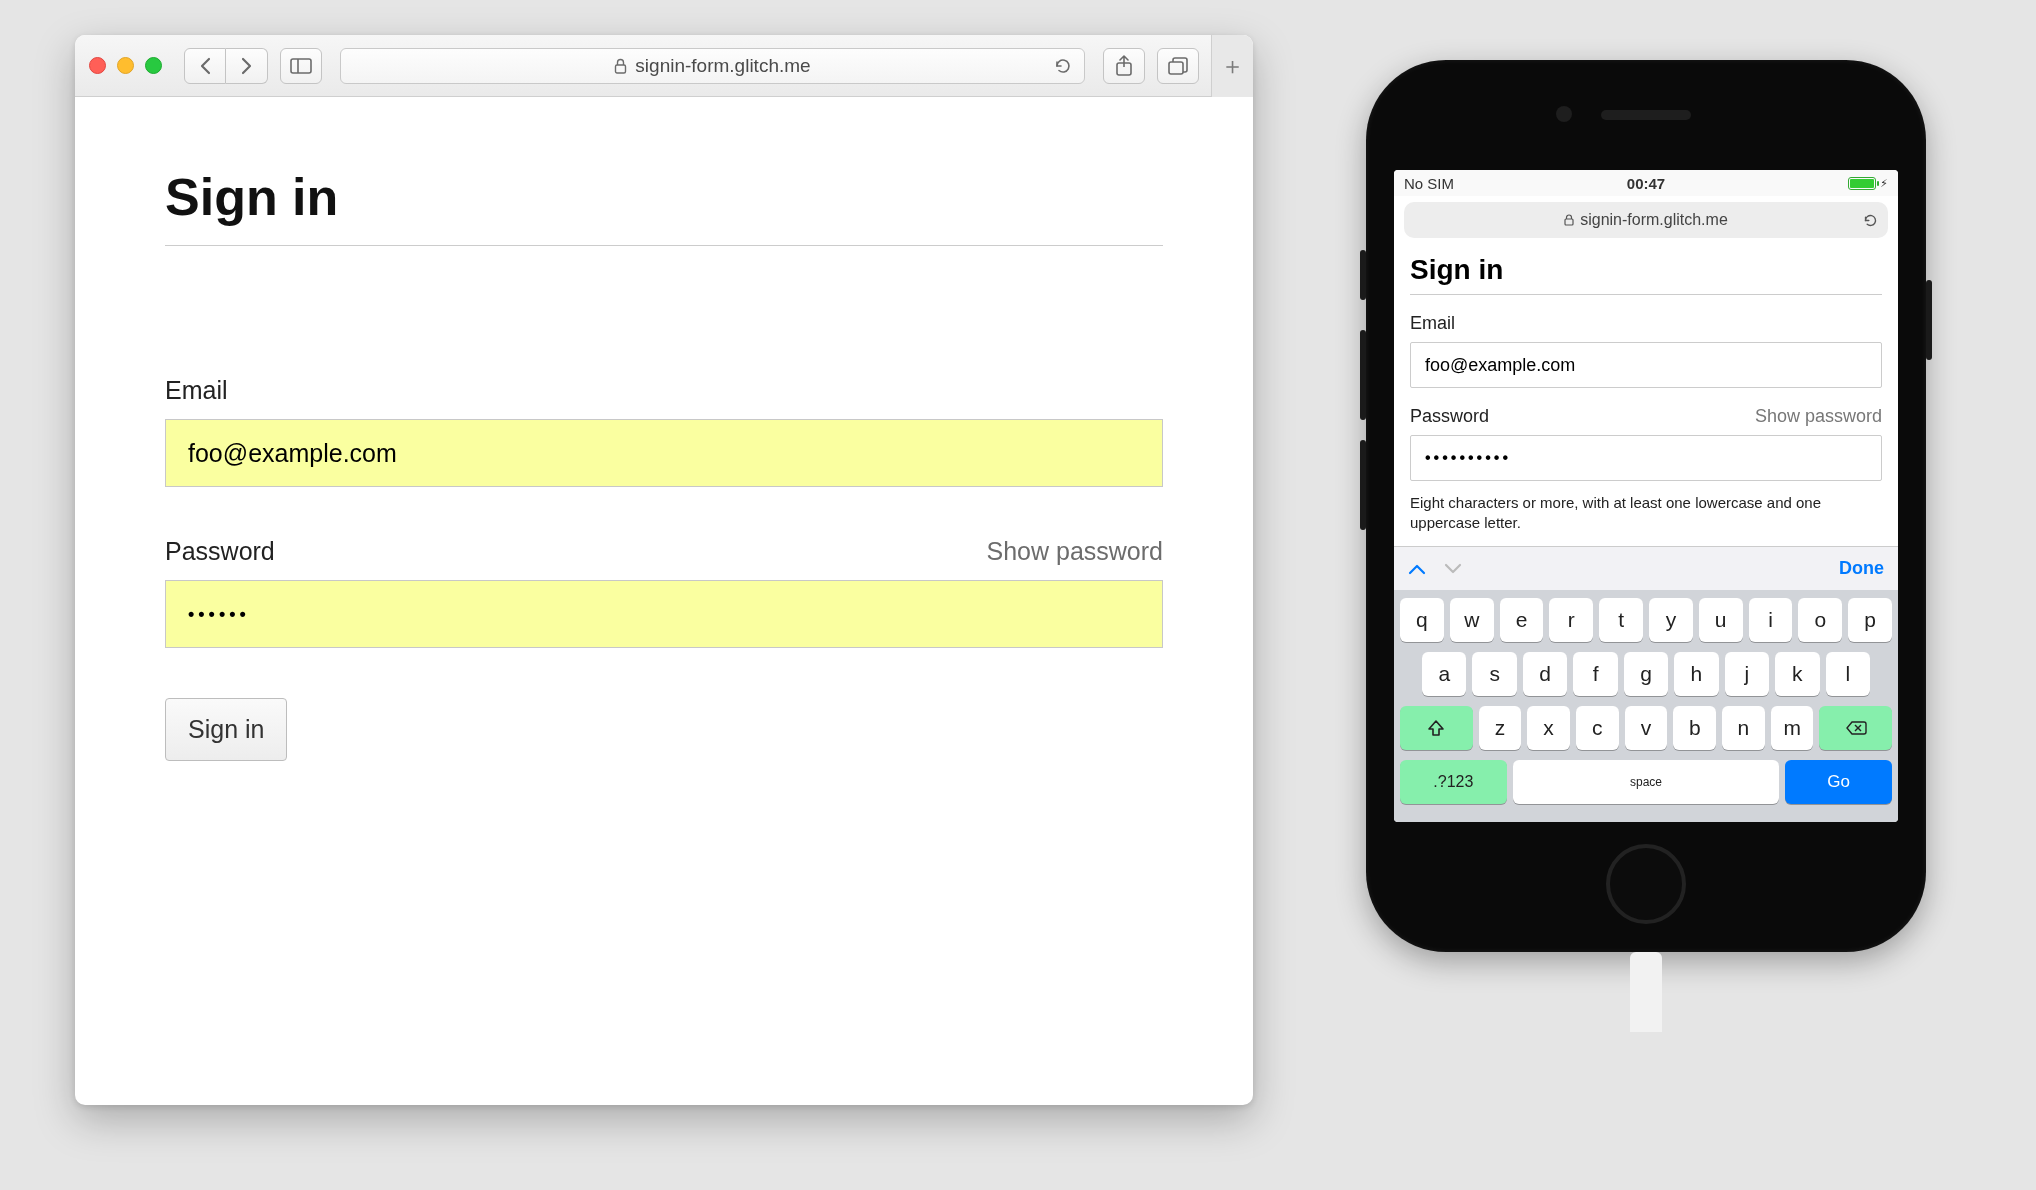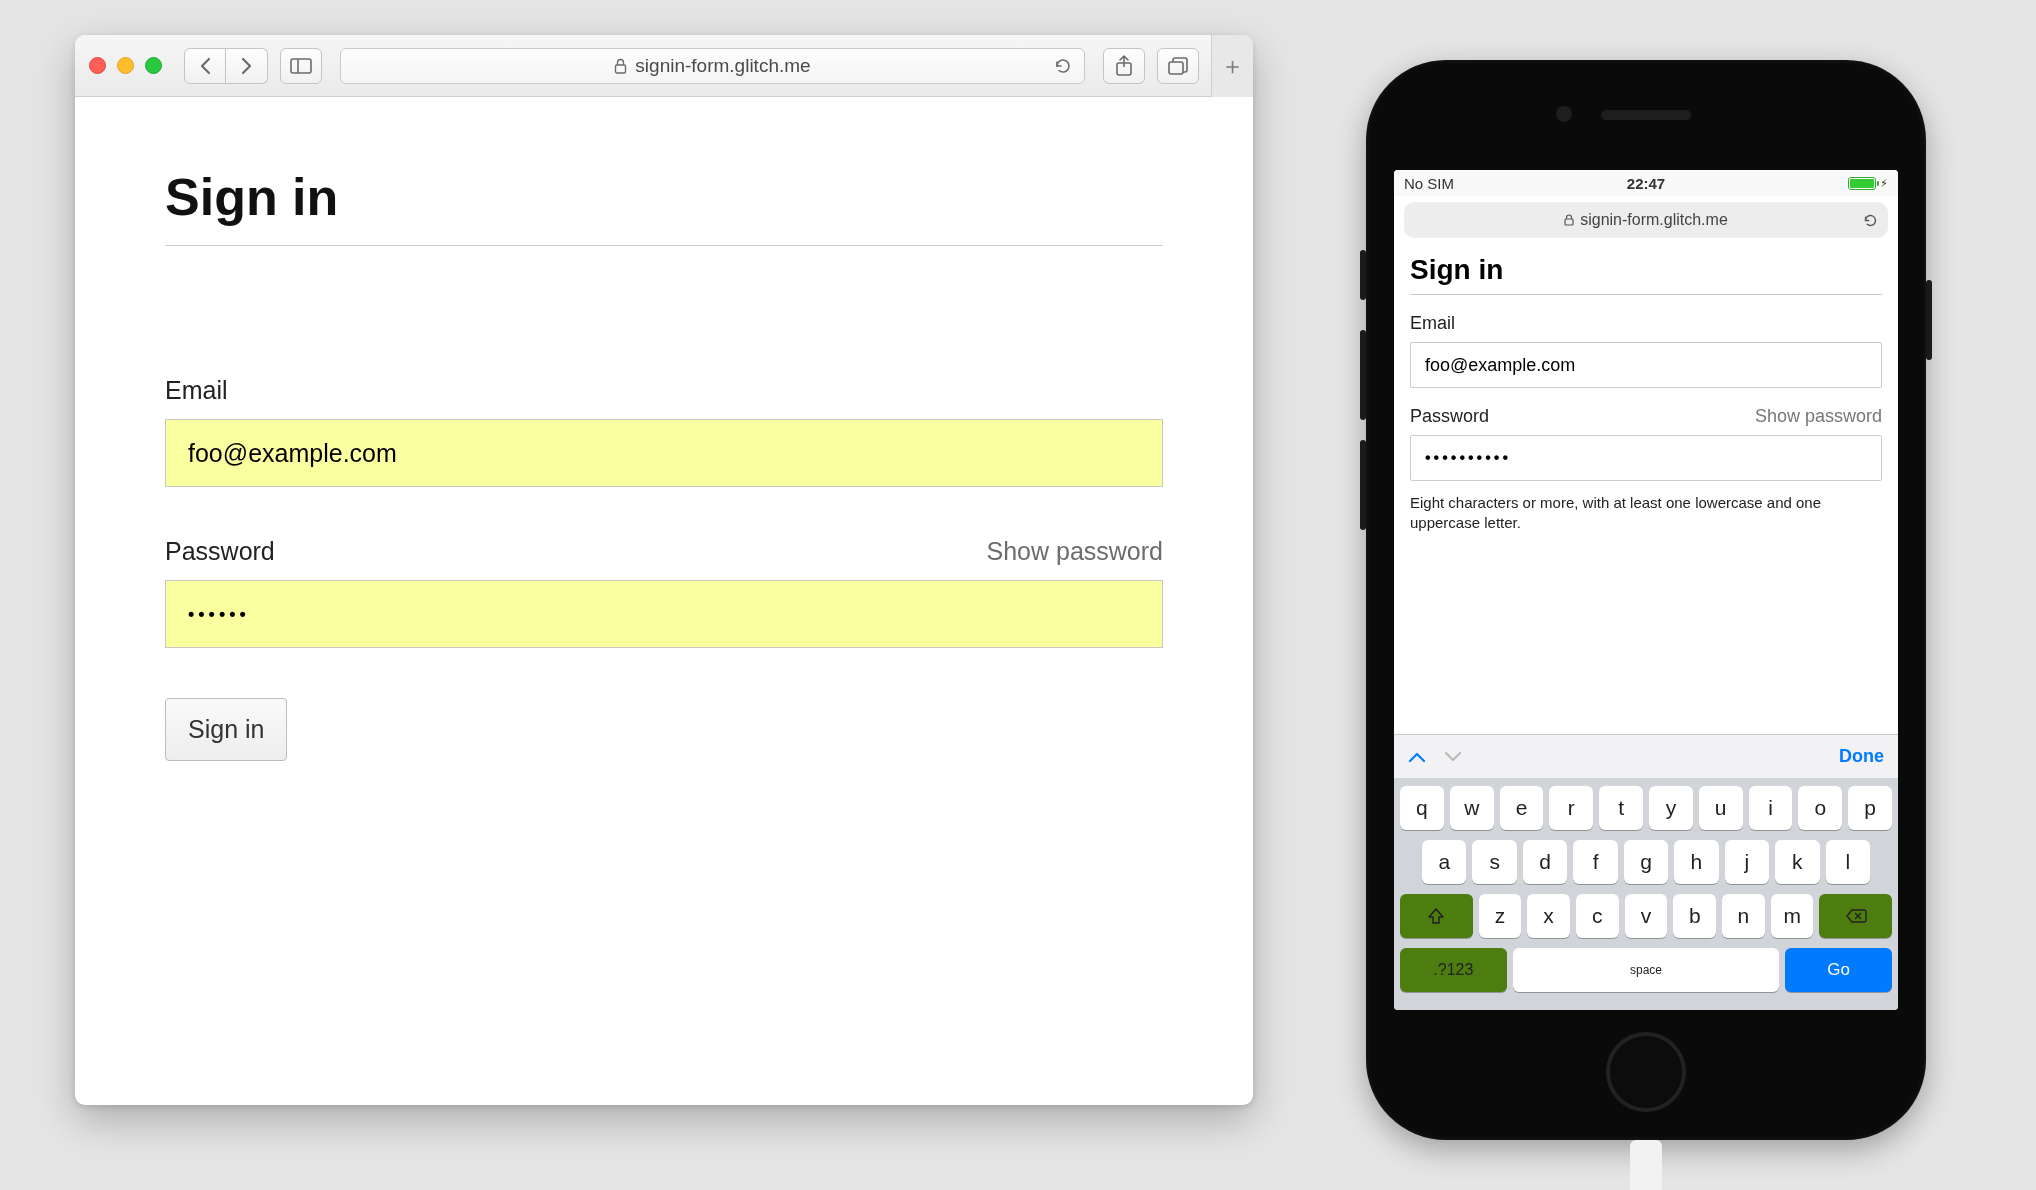--- a/index.html
+++ b/index.html
@@ -83,21 +83,21 @@
       padding:16px 22px;font-size:25px;border:1px solid #bdbdbd;
       background:linear-gradient(#fafafa,#ededed);border-radius:4px;color:#333;
     }
 
     
     .iphone{
       position:absolute;
       right:110px;
       top:60px;
       width:560px;
-      height:1080px;
+      height:892px;
     }
     .iphone-body{
       position:absolute;inset:0;background:#0a0a0a;border-radius:80px;
       box-shadow:0 10px 30px rgba(0,0,0,0.3), inset 0 0 6px rgba(255,255,255,0.08);
     }
     .iphone-sidebtn{position:absolute;background:#1a1a1a;border-radius:4px;}
     .sb1{right:-6px;top:220px;width:6px;height:80px;}
     .sb2{left:-6px;top:190px;width:6px;height:50px;}
     .sb3{left:-6px;top:270px;width:6px;height:90px;}
     .sb4{left:-6px;top:380px;width:6px;height:90px;}
@@ -165,21 +165,21 @@
     .kb-done{color:#007aff;font-weight:600;font-size:18px;}
 
     .keyboard{background:#d1d4d9;padding:8px 6px;}
     .kb-row{display:flex;gap:6px;justify-content:center;margin-bottom:10px;}
     .key{
       flex:1;height:44px;background:#fff;border-radius:6px;
       box-shadow:0 1px 0 rgba(0,0,0,0.3);
       display:flex;align-items:center;justify-content:center;
       font-size:21px;color:#222;
     }
-    .key.mod{background:#4d7c0f;}
+    .key.mod{background:#86efac;}
     .key.shift,.key.del{flex:1.3;}
     .kb-row.bottom .key.num{flex:1.8;font-size:16px;}
     .kb-row.bottom .key.space{flex:4.5;font-size:12px;}
     .kb-row.bottom .key.go{flex:1.8;background:#007aff;color:#fff;font-size:17px;}
 
     svg{display:block;}
   </style>
 </head>
 <body>
 
@@ -261,21 +261,21 @@
   <div class="iphone-sidebtn sb2"></div>
   <div class="iphone-sidebtn sb3"></div>
   <div class="iphone-sidebtn sb4"></div>
   <div class="iphone-speaker"></div>
   <div class="iphone-camera"></div>
   <div class="iphone-cable"></div>
 
   <div class="iphone-screen">
     <div class="ios-status" style="position:relative;">
       <span>No SIM</span>
-      <span class="ios-time">22:47</span>
+      <span class="ios-time">00:47</span>
       <span style="display:flex;align-items:center;gap:4px;">
         <span class="ios-batt"></span>
         <span style="color:#333;font-size:11px;">⚡︎</span>
       </span>
     </div>
 
     <div class="ios-addr">
       <span>
         <svg width="10" height="12" viewBox="0 0 10 12">
             <rect x="1" y="5" width="8" height="6" rx="1" fill="none" stroke="#555" stroke-width="1.2"></rect>

